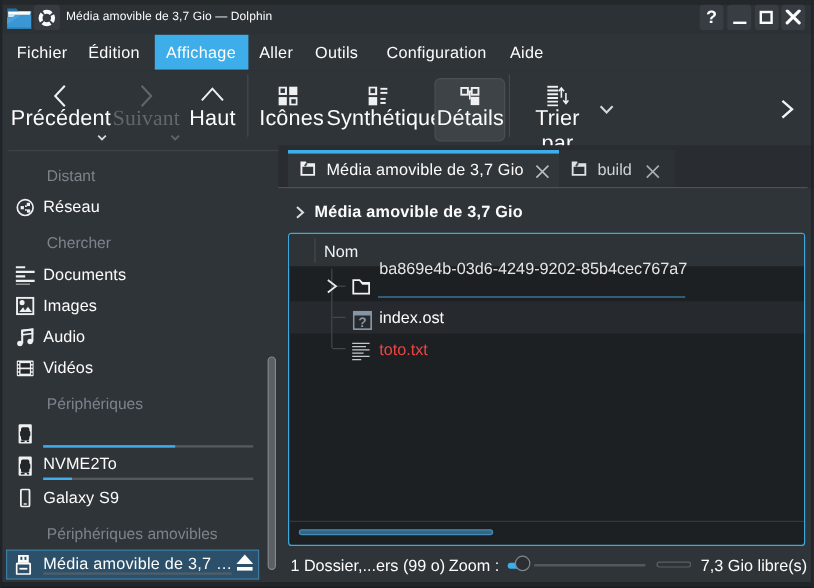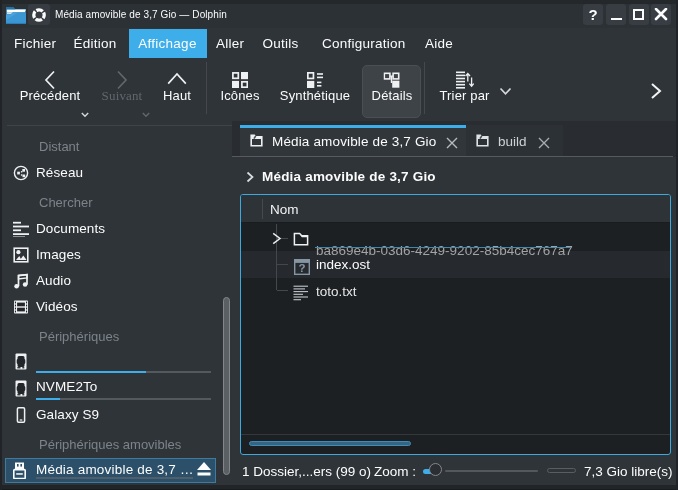--- a/index.html
+++ b/index.html
@@ -19,21 +19,21 @@
 #appbtn { left:28px; top:4px; width:22px; height:21px; background:#363c42; border-radius:3px; }
 #title { left:55px; top:0; height:28px; line-height:30px; font-size:10px; letter-spacing:0.1px; color:#fbfbfc; }
 .winbtn { top:4px; width:20px; height:21px; background:#373d43; border-radius:3px; }
 
 #menubar { left:0; top:28px; width:678px; height:31px; background:#2f3439; }
 .mitem { position:absolute; top:29px; height:29px; line-height:30px; letter-spacing:0.25px; color:#fcfcfc; }
 #m-aff { left:128.5px; top:28.5px; width:78px; height:29.5px; background:#3daee9; text-align:center; line-height:29px; border-radius:0; }
 
 #toolbar { left:0; top:59px; width:678px; height:62px; background:#2f3439; }
 .tbtn { position:absolute; top:0; height:62px; text-align:center; }
-.tbtn .lbl { position:absolute; left:0; right:0; top:29px; font-size:13px; letter-spacing:0.15px; color:#fcfcfc; }
+.tbtn .lbl { position:absolute; left:0; right:0; top:29px; font-size:18px; letter-spacing:0.15px; color:#fcfcfc; }
 .tbtn svg.icn { position:absolute; top:11px; left:50%; transform:translateX(-50%); }
 .dis { color:#61676c !important;font-family:Liberation Serif, serif; }
 .tsep { position:absolute; top:3px; width:1px; height:52px; background:#45494e; }
 
 #sidebar { left:0; top:121px; width:232px; height:369px; background:#2f3439; }
 .shead { position:absolute; left:11px; font-size:13px; color:#7c838a;margin-left:28px; }
 .sitem { position:absolute; left:0; width:218px; height:26px;padding-left:16px; }
 .sitem svg { position:absolute; left:13px; top:5px; }
 .sitem .txt { position:absolute; left:36px; top:0; line-height:26px; letter-spacing:0.1px; color:#fcfcfc; white-space:nowrap; }
 .cbar { position:absolute; left:36px; height:2.5px; background:#54595d; }
@@ -331,41 +331,41 @@
   <div class="abs" style="left:35.5px;top:94.5px;width:11.5px;height:1px;background:#44484c"></div>
 
   <svg class="abs" style="left:30px;top:37px" width="11" height="13" viewBox="0 0 11 13">
       <path d="M2.2,1.3 L9,6.5 L2.2,11.7" fill="none" stroke="#e8eaeb" stroke-width="1.5"></path>
     </svg>
 
   <svg class="abs" style="left:52px;top:35.5px" width="16" height="16" viewBox="0 0 16 16">
     <path d="M1.4,13.7 L1.4,2.4 L6.6,2.4 L8.8,4.7 L14.6,4.7 L14.6,13.7 Z" fill="none" stroke="#eff0f1" stroke-width="1.5"></path>
     <path d="M7.5,4 L14.6,4 L14.6,6.2 L8.8,6.2 Z" fill="#eff0f1"></path>
   </svg>
-  <div class="abs" style="left:75px;top:42px;line-height:27px;color:#a3a3a3">ba869e4b-03d6-4249-9202-85b4cec767a7</div>
+  <div class="abs" style="left:75px;top:15px;line-height:27px;color:#e5e5e5">ba869e4b-03d6-4249-9202-85b4cec767a7</div>
   <div class="abs" style="left:74px;top:51.5px;width:256px;height:1.5px;background:#4487ad"></div>
 
   <svg class="ricon" style="left:52.5px;top:63.5px" width="16" height="16" viewBox="0 0 16 16">
     <rect x="0.7" y="0.7" width="14.6" height="14.6" fill="none" stroke="#8595a3" stroke-width="1.4"></rect>
     <rect x="0.7" y="0.7" width="14.6" height="3.2" fill="#8595a3"></rect>
     <text x="8.1" y="13.1" font-size="11.5" font-weight="bold" fill="#8595a3" text-anchor="middle" font-family="Liberation Sans">?</text>
   </svg>
   <div class="abs" style="left:75px;top:56px;line-height:27px;color:#fcfcfc">index.ost</div>
 
   <svg class="ricon" style="left:52px;top:89.5px" width="16" height="16" viewBox="0 0 16 16">
     <g stroke="#c3c8cc" stroke-width="1.1">
       <line x1="0.5" y1="1.2" x2="15" y2="1.2"></line>
       <line x1="0.5" y1="3.9" x2="12" y2="3.9"></line>
       <line x1="0.5" y1="6.6" x2="15" y2="6.6"></line>
       <line x1="0.5" y1="9.3" x2="10" y2="9.3"></line>
       <line x1="0.5" y1="12" x2="15" y2="12"></line>
       <line x1="0.5" y1="14.7" x2="8" y2="14.7"></line>
     </g>
   </svg>
-  <div class="abs" style="left:75px;top:82.5px;line-height:27px;color:#e5e5e5">toto.txt</div>
+  <div class="abs" style="left:75px;top:82.5px;line-height:27px;color:#ef4444">toto.txt</div>
 
   <div class="abs" style="left:0;top:238.5px;width:429px;height:1px;background:#33383c"></div>
   <div class="abs" style="left:7.5px;top:245.5px;width:162px;height:5.8px;border-radius:4.1px;background:#376483;border:1.2px solid #3f8cb8"></div>
 </div>
 
 <div class="abs" id="status">
   <div class="stext" style="left:10px">1 Dossier,...ers (99 o)</div>
   <div class="stext" style="left:142px">Zoom :</div>
   <div class="abs" style="left:191px;top:12.5px;width:10px;height:5px;border-radius:2.5px;background:#3daee9"></div>
   <div class="abs" style="left:213px;top:14px;width:93px;height:2.4px;border-radius:1.2px;background:#54585c"></div>

